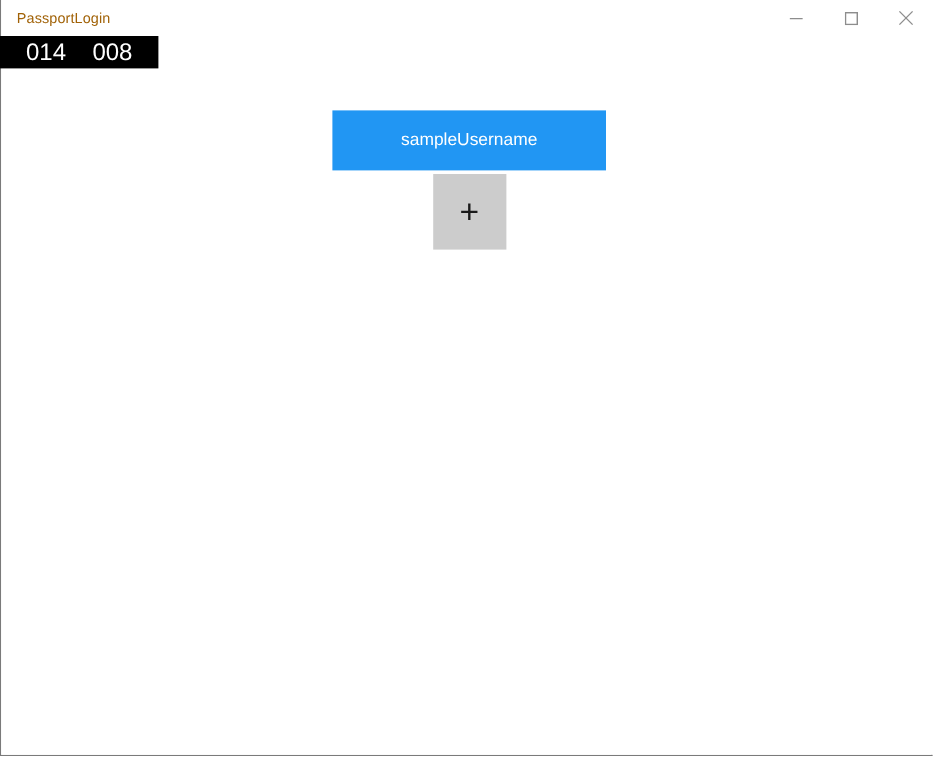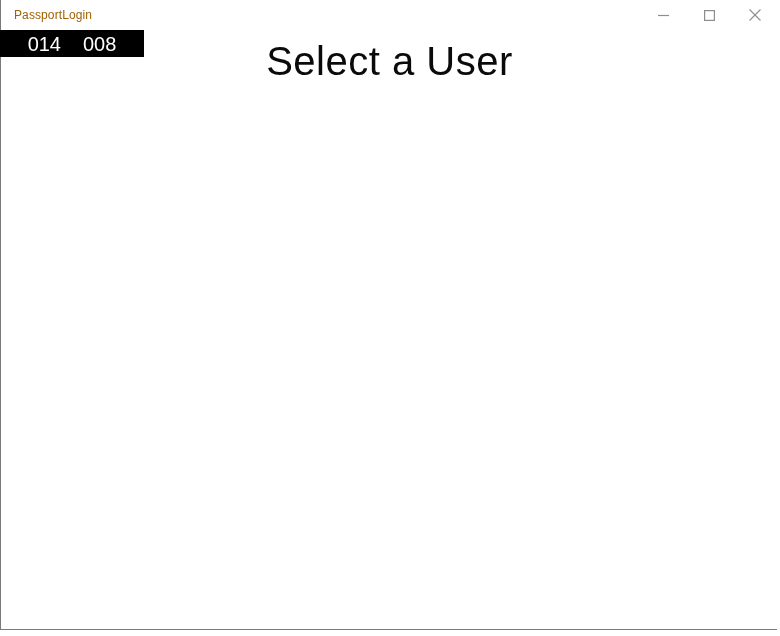--- a/index.html
+++ b/index.html
@@ -73,21 +73,21 @@
     padding: 0;
     cursor: default;
   }
   .win-btn svg { display: block; }
 
   
   .perf-counter {
     position: absolute;
     left: 0;
     top: 30px;
-    width: 144px;
+    width: 132px;
     height: 27px;
     background: #000000;
     display: flex;
     align-items: center;
     justify-content: center;
     gap: 22px;
     z-index: 50;
   }
   .perf-value {
     color: #ffffff;
@@ -203,22 +203,32 @@
               <line x1="0.5" y1="0.5" x2="11.5" y2="11.5" stroke="#8d8d8d" stroke-width="1.1"></line>
               <line x1="11.5" y1="0.5" x2="0.5" y2="11.5" stroke="#8d8d8d" stroke-width="1.1"></line>
             </svg>
           </span>
         </button>
       </div>
     </div>
 
     <div class="content">
 
-      <div class="page-title">Select a User</div>
-
+
+      <div class="user-list">
+
+        <button class="user-button">sampleUsername</button>
+
+        <div class="add-user-row">
+          <button class="add-user-button">
+            <span class="plus-glyph">+</span>
+          </button>
+        </div>
+
+      </div>
 
     </div>
   </div>
 
   <div class="perf-counter">
     <span class="perf-value">014</span>
     <span class="perf-value">008</span>
   </div>
 
 </div>

